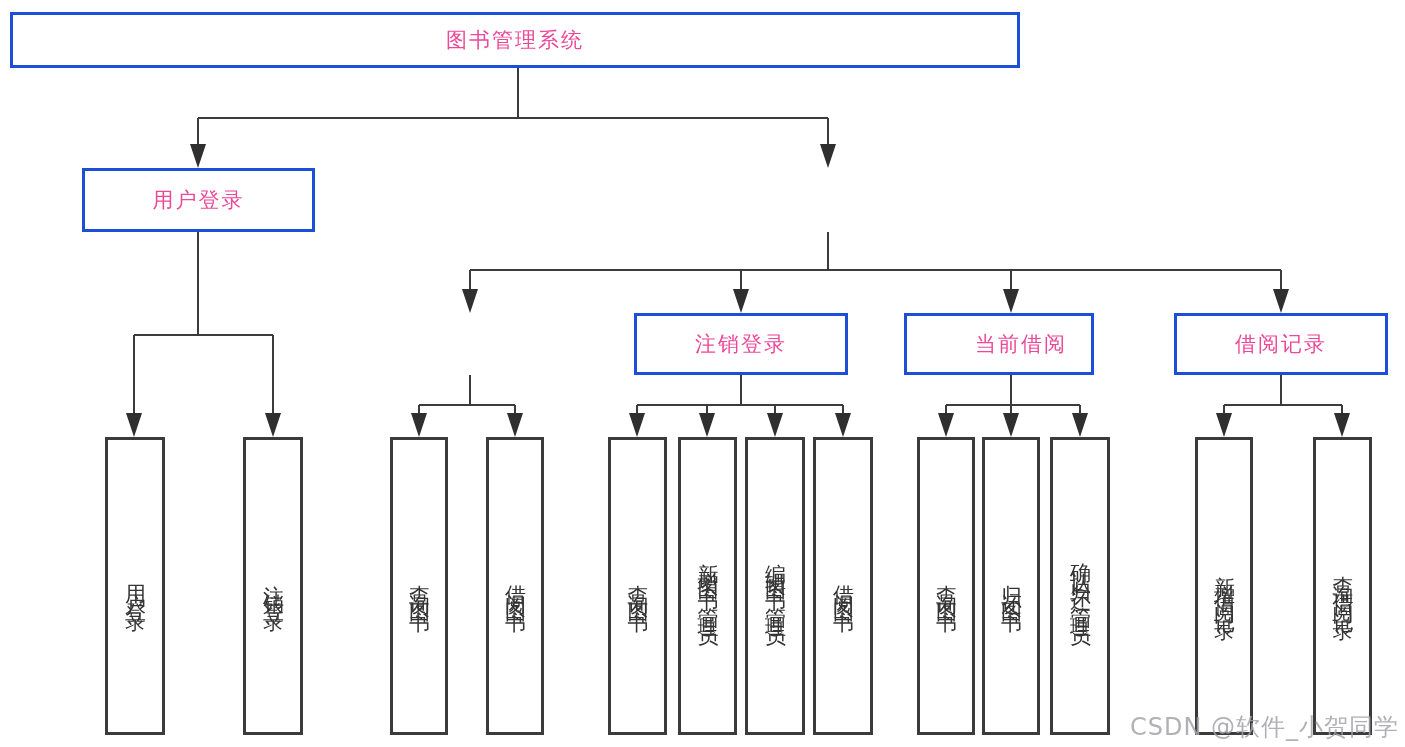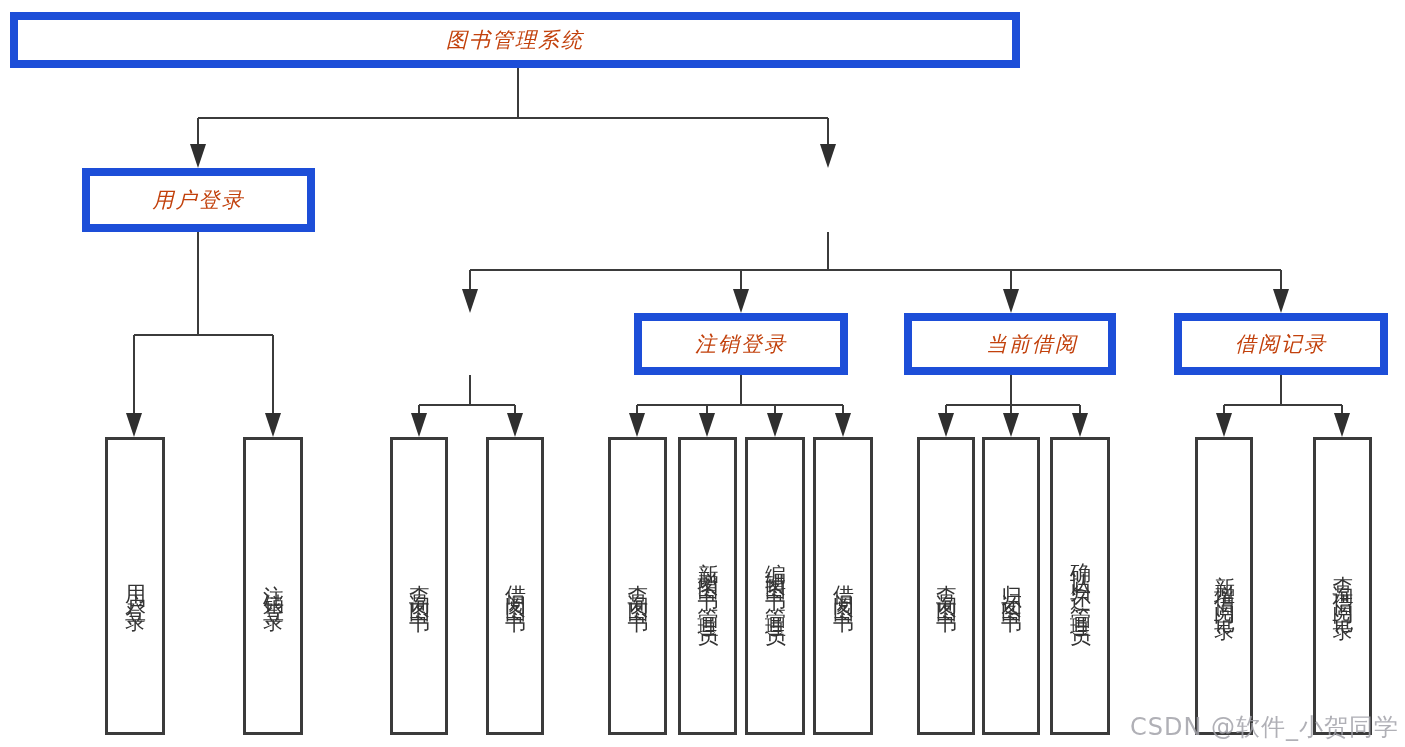--- a/index.html
+++ b/index.html
@@ -8,29 +8,28 @@
     width:1405px;height:747px;
     background:#ffffff;
     font-family:"DejaVu Sans",sans-serif;
     overflow:hidden;
   }
   #wires{position:absolute;left:0;top:0;width:1405px;height:747px;}
   .node{
     position:absolute;
     box-sizing:border-box;
     background:#ffffff;
-    border:8px solid #1d4ed8;
+    border:3px solid #1d4ed8;
     display:flex;
     align-items:center;
     justify-content:center;
-    color:#c2410c;
+    color:#ec4899;
     font-size:21px;
     letter-spacing:2px;
     z-index:2;
-    font-style:italic;
   }
   .leaf{
     position:absolute;
     box-sizing:border-box;
     background:#ffffff;
     border:3px solid #3b3b3b;
     display:flex;
     align-items:center;
     justify-content:center;
     z-index:2;
@@ -122,21 +121,21 @@
     <polygon points="1216,413 1232,413 1224,437"></polygon>
     <line x1="1342" y1="405" x2="1342" y2="418"></line>
     <polygon points="1334,413 1350,413 1342,437"></polygon>
   </svg>
 
   <div class="node" style="left:10px;top:12px;width:1010px;height:56px;">图书管理系统</div>
 
   <div class="node" style="left:82px;top:168px;width:233px;height:64px;">用户登录</div>
 
   <div class="node" style="left:634px;top:313px;width:214px;height:62px;">注销登录</div>
-  <div class="node" style="left:904px;top:313px;width:212px;height:62px;padding-left:44px;">当前借阅</div>
+  <div class="node" style="left:904px;top:313px;width:190px;height:62px;padding-left:44px;">当前借阅</div>
   <div class="node" style="left:1174px;top:313px;width:214px;height:62px;">借阅记录</div>
 
   <div class="leaf" style="left:105px;top:437px;width:60px;height:298px;">
     <span>用户登录</span>
   </div>
   <div class="leaf" style="left:243px;top:437px;width:60px;height:298px;">
     <span>注销登录</span>
   </div>
 
   <div class="leaf" style="left:390px;top:437px;width:58px;height:298px;">

